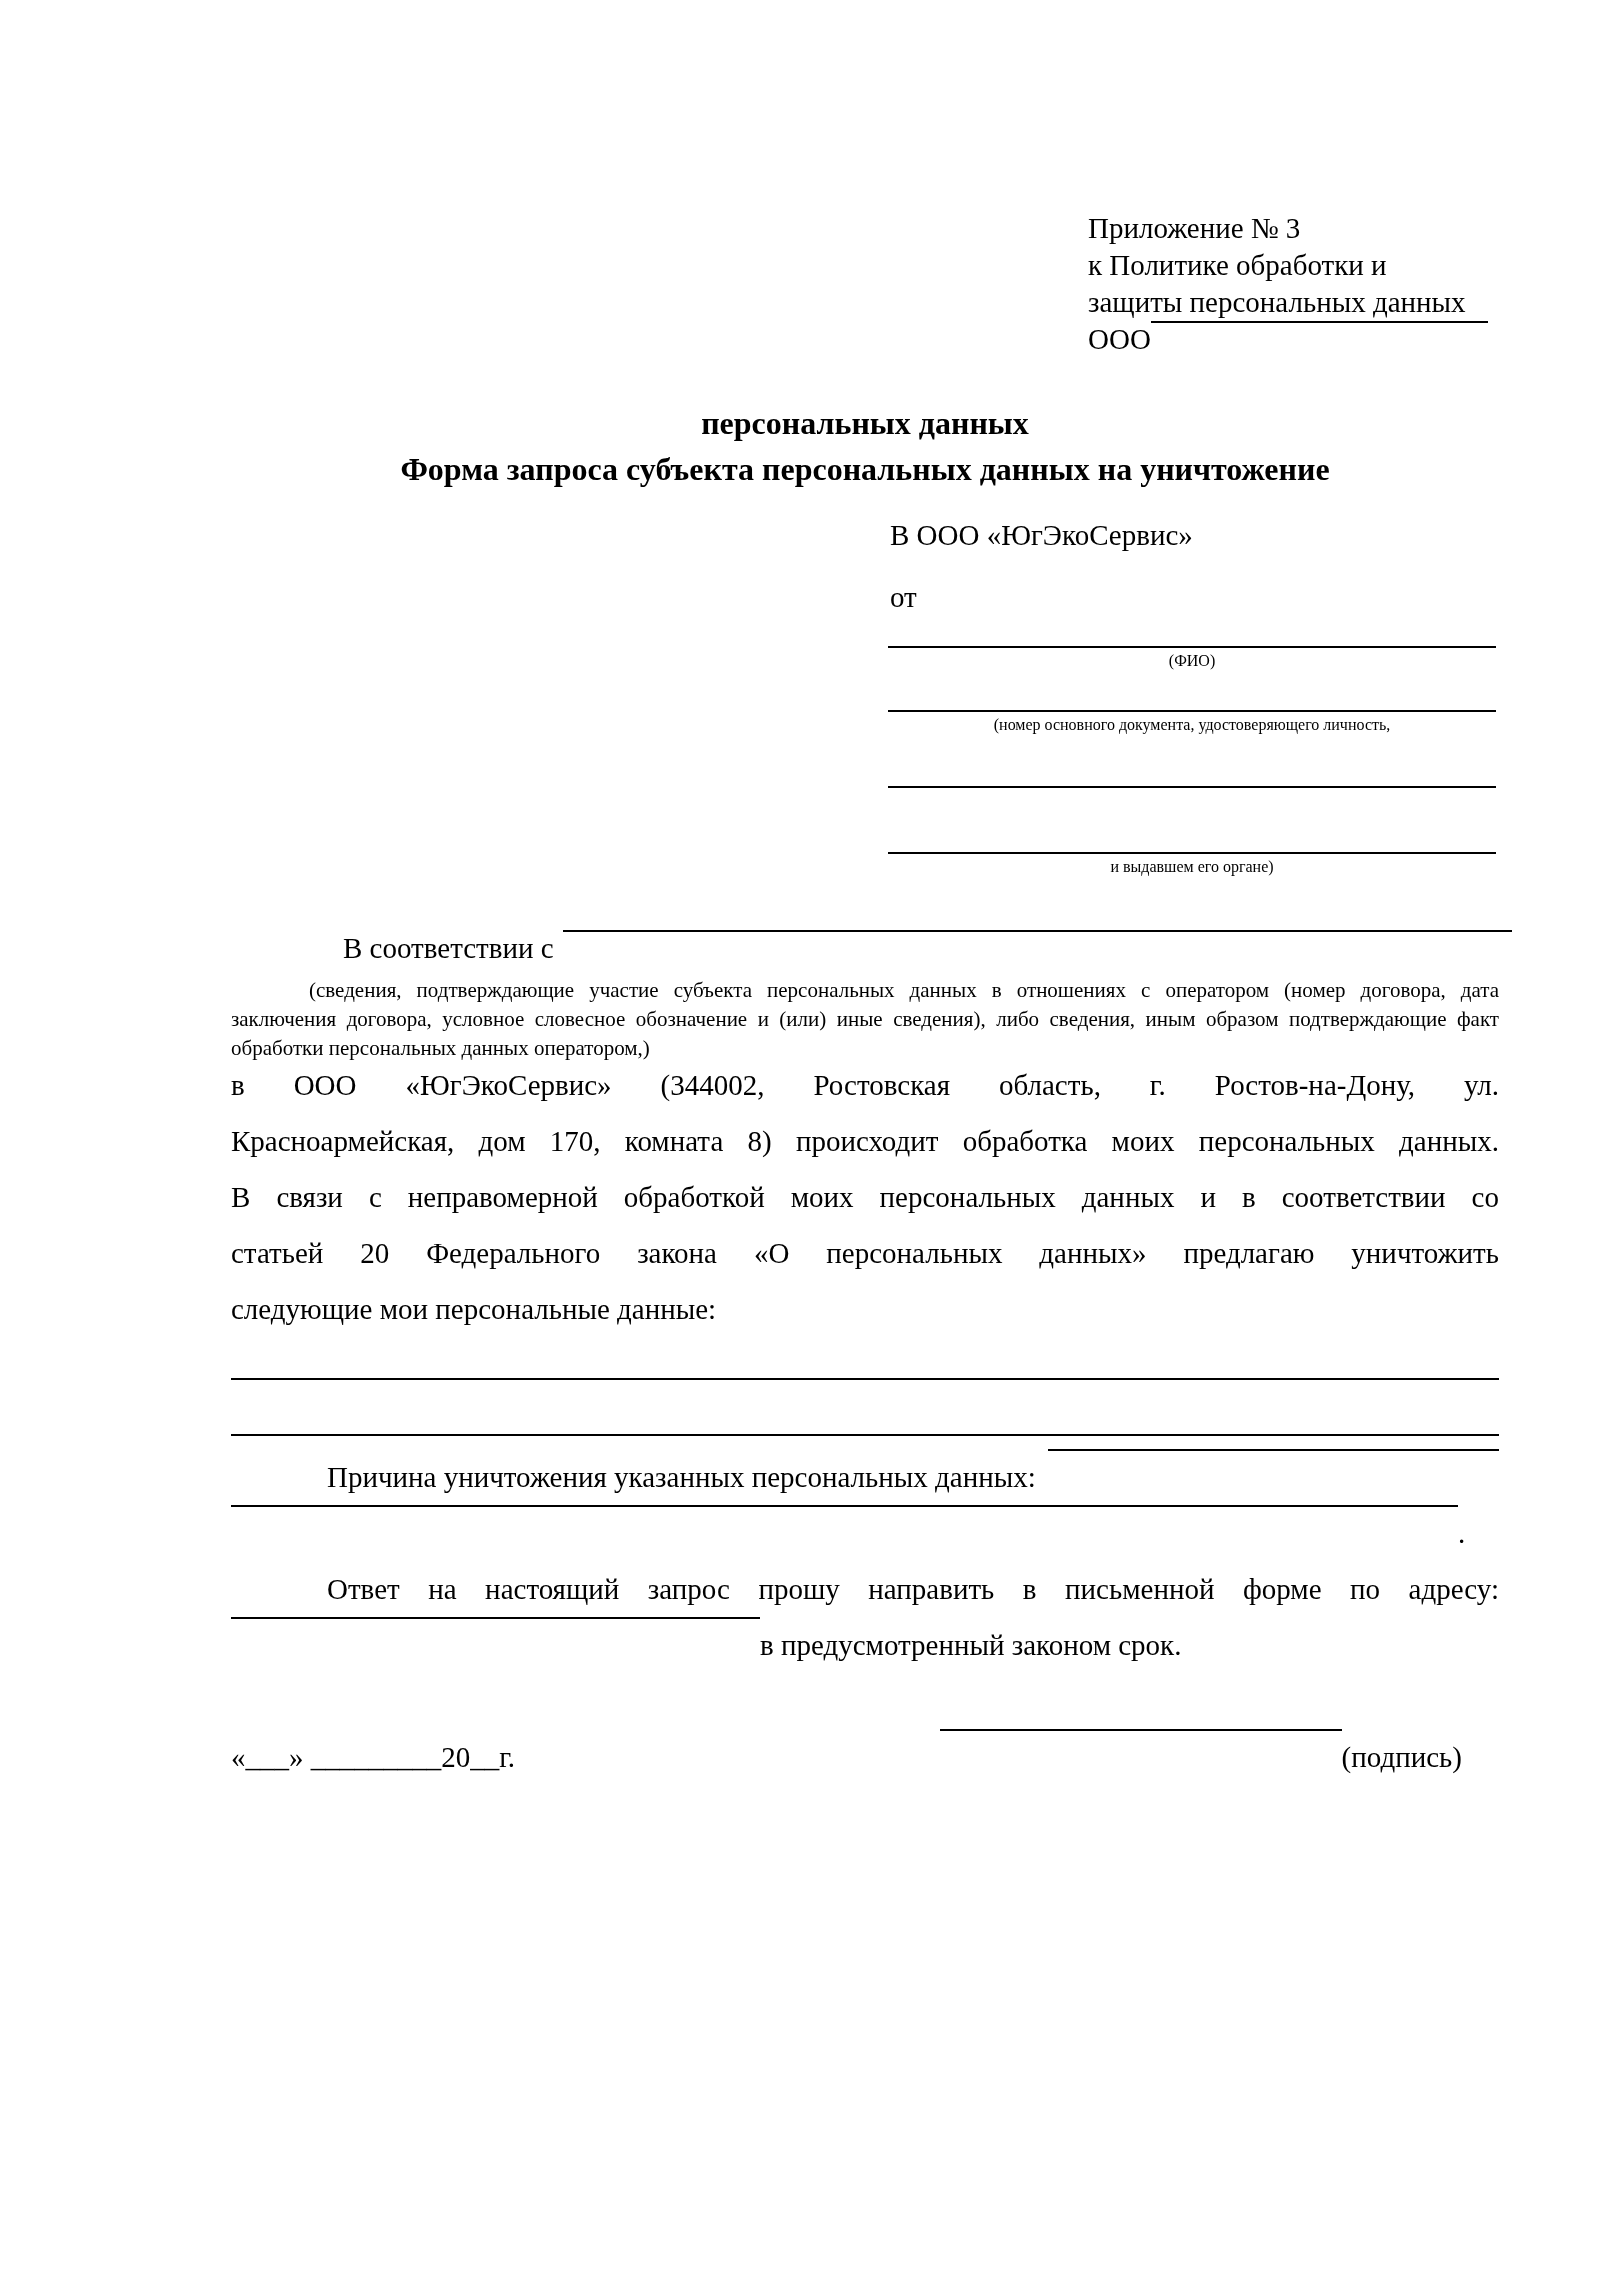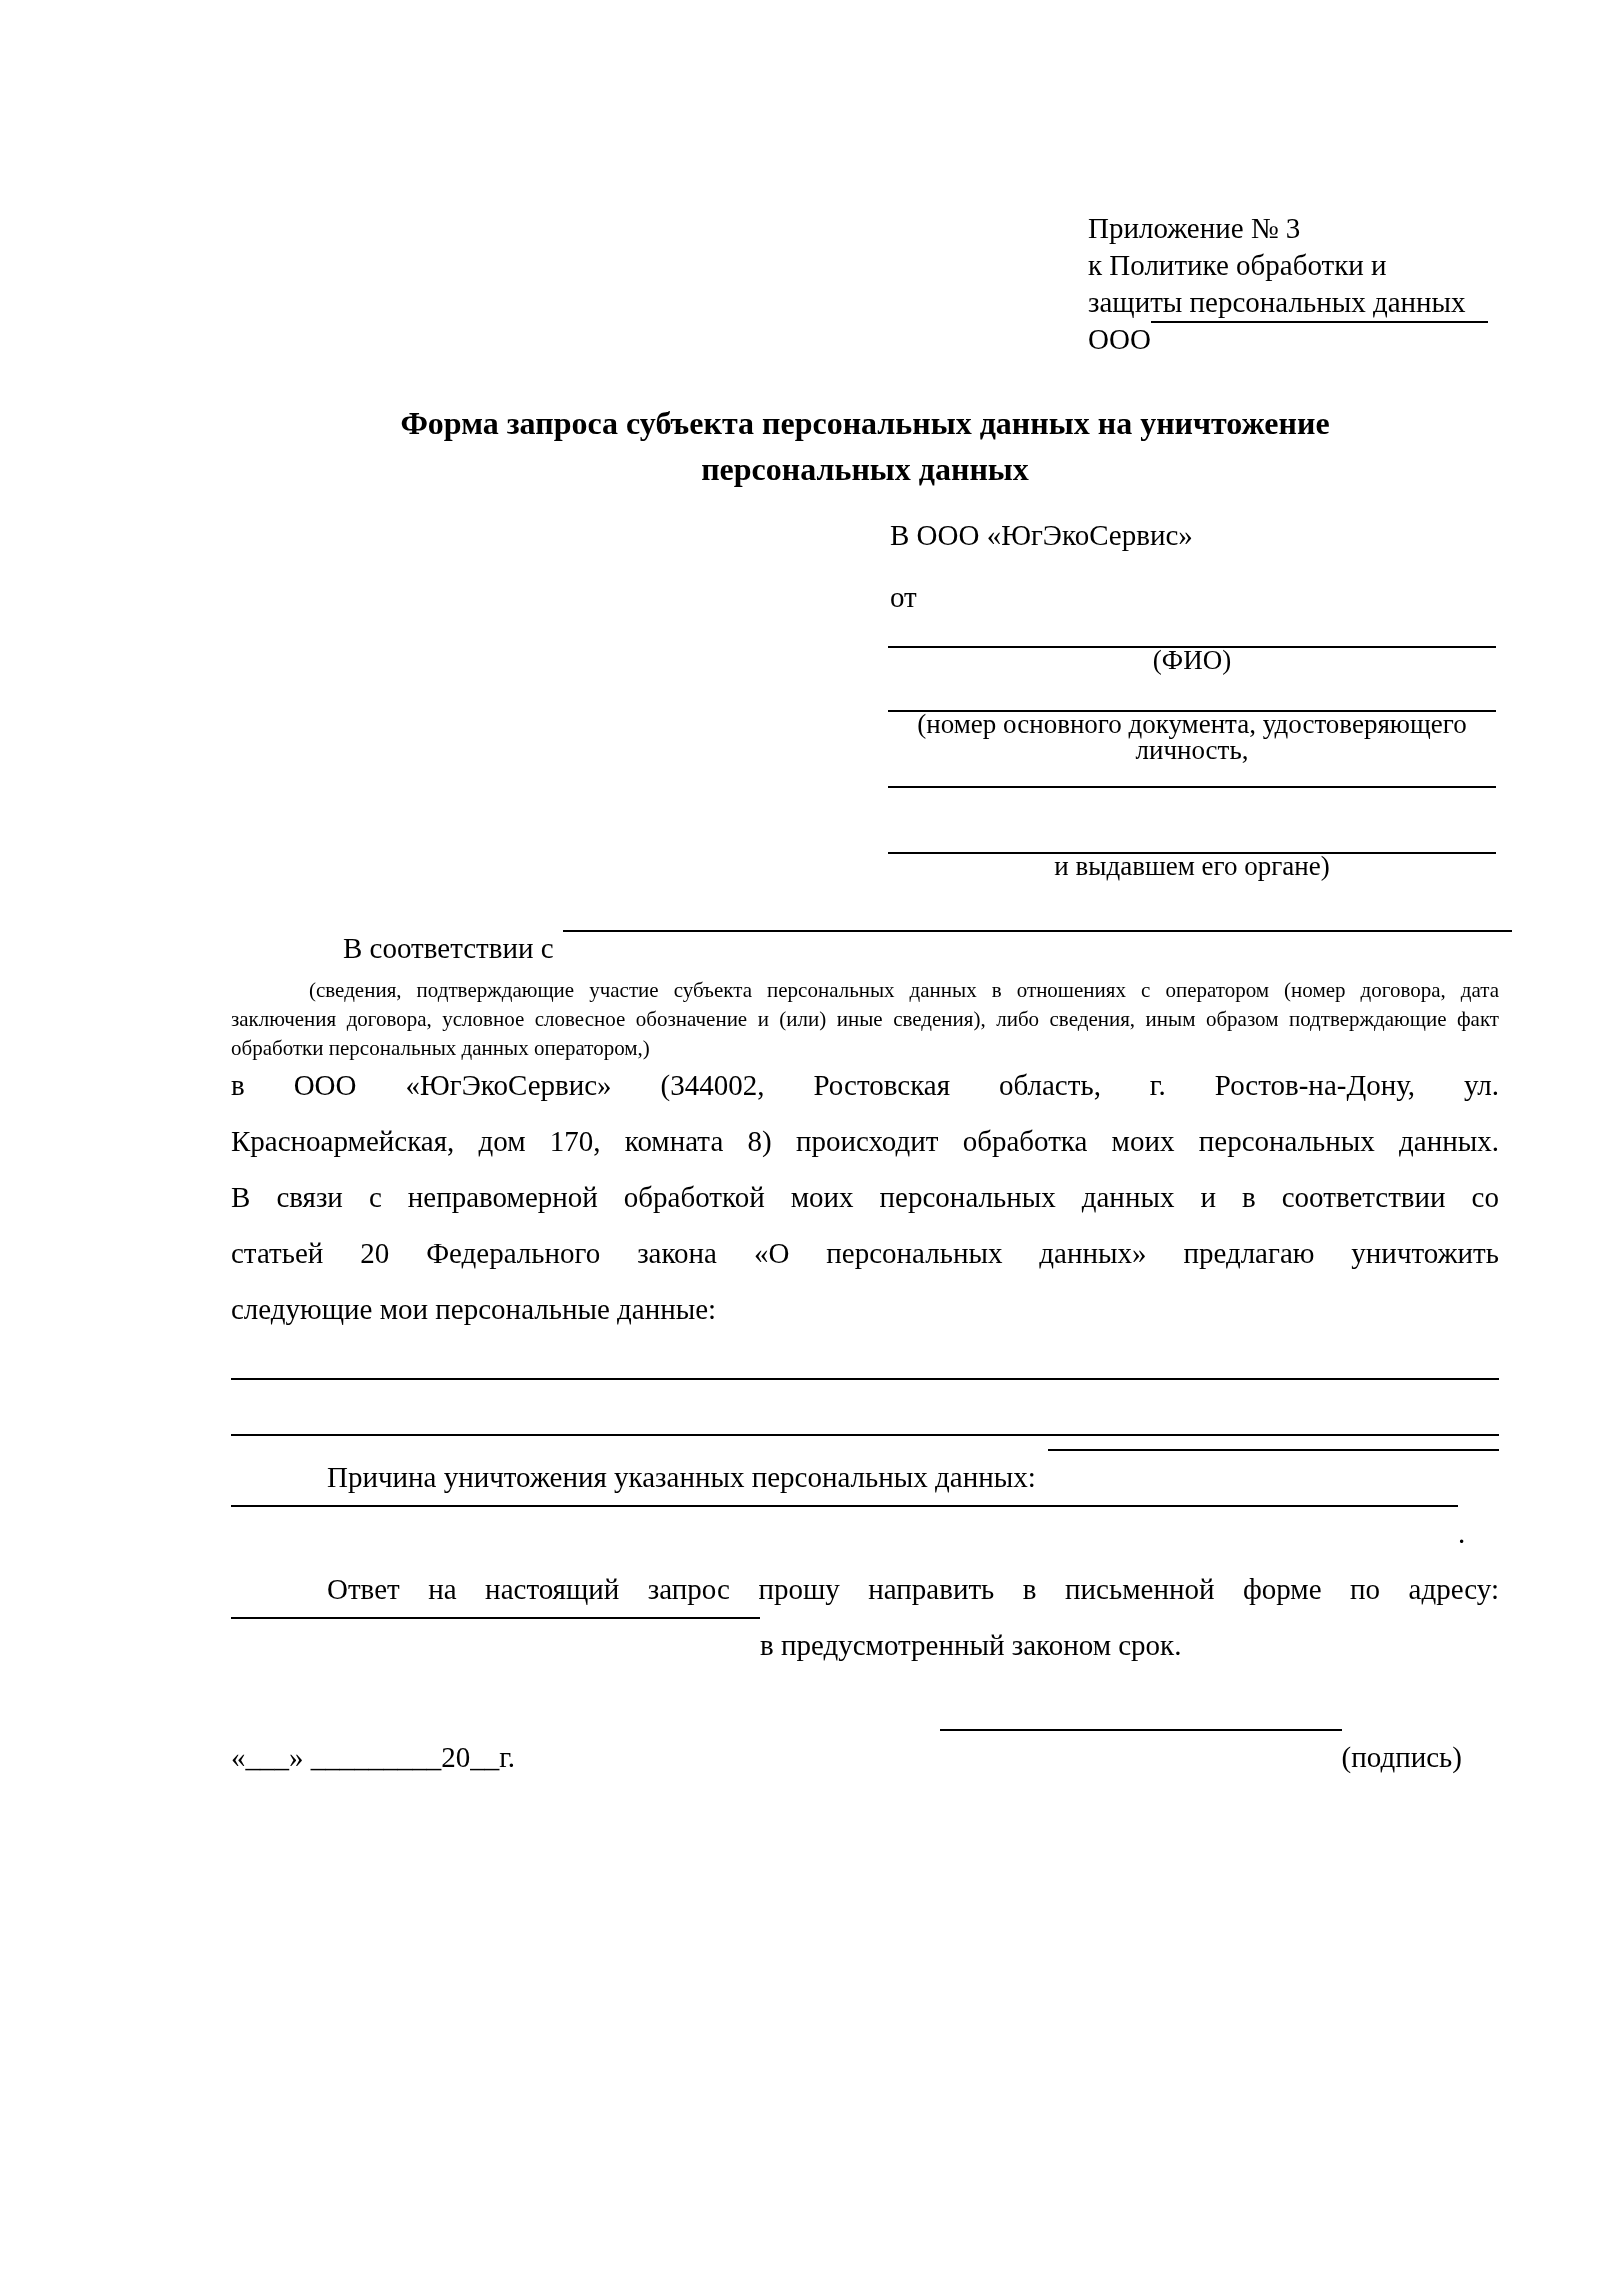--- a/index.html
+++ b/index.html
@@ -3,21 +3,21 @@
 <meta charset="utf-8">
 <style>
   html,body { margin:0; padding:0; background:#ffffff; }
   .page {
     position:relative; width:1621px; height:2293px; background:#ffffff;
     font-family:"Liberation Serif","DejaVu Serif",serif; color:#000000;
     overflow:hidden;
   }
   .abs { position:absolute; }
   .fs-body { font-size:29px; line-height:37px; }
-  .fs-small { font-size:27px; line-height:25.5px; }
+  .fs-small { font-size:16px; line-height:25.5px; }
   .fs-note { font-size:21px; line-height:29px; }
   .title { font-size:32px; font-weight:bold; line-height:46px; text-align:center; }
   .jl { text-align:justify; text-align-last:justify; }
   .row { display:flex; align-items:flex-start; }
   .fill { flex:1 1 auto; border-bottom:2px solid #000; margin-bottom:4.9px; }
   .cap { text-align:center; }
   .flow { font-size:29px; }
   .flow .ln { height:56px; line-height:56px; white-space:nowrap; }
   .flow .ln.wrapok { white-space:normal; }
   .flow .fillb { border-bottom:2px solid #000; margin-bottom:14.7px; }
@@ -33,22 +33,22 @@
     <div>Приложение № 3</div>
     <div>к Политике обработки и</div>
     <div>защиты персональных данных</div>
     <div class="row">
       <span>ООО</span>
       <span class="fill"></span>
     </div>
   </div>
 
   <div class="abs title" style="left:231px; top:400px; width:1268px;">
+    <div>персональных данных</div>
     <div>Форма запроса субъекта персональных данных на уничтожение</div>
-    <div>персональных данных</div>
   </div>
 
   <div class="abs fs-body" style="left:890px; top:517px;">В ООО «ЮгЭкоСервис»</div>
   <div class="abs fs-body" style="left:890px; top:579px;">от</div>
 
   <div class="abs" style="left:888px; top:614px; width:608px;">
     <div class="fio-line" style="height:32px;"></div>
     <div class="cap fs-small">(ФИО)</div>
   </div>
   <div class="abs" style="left:888px; top:678px; width:608px;">

